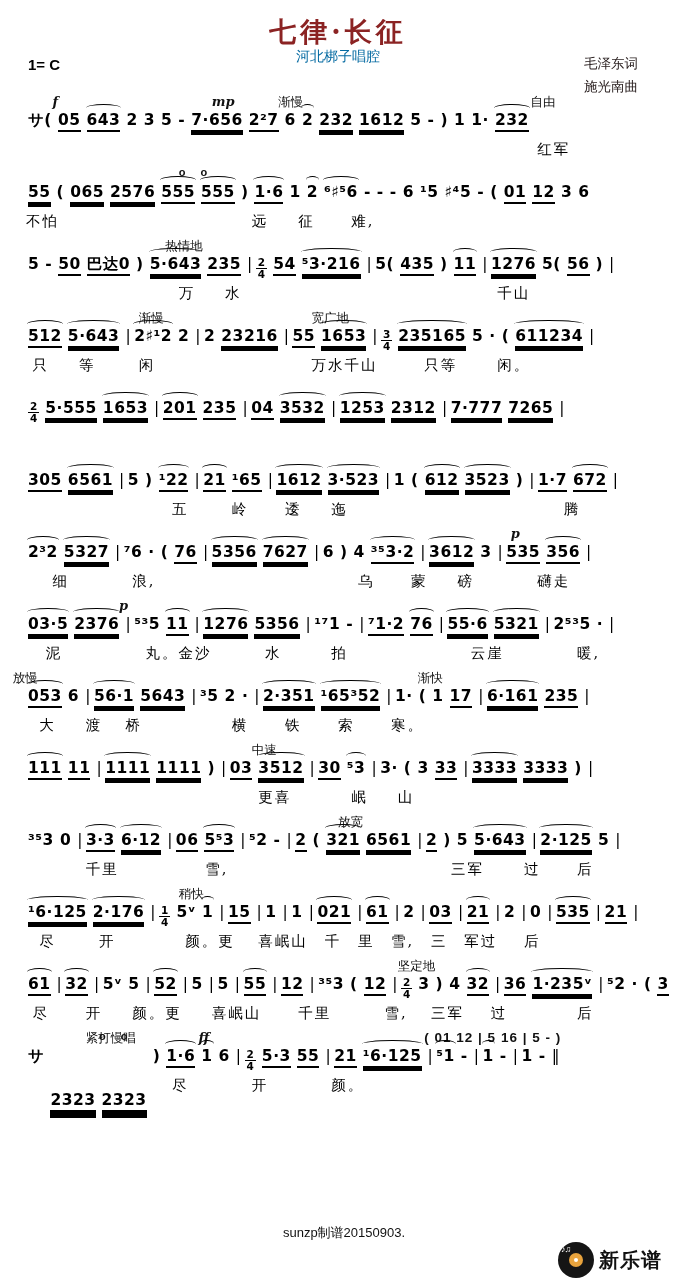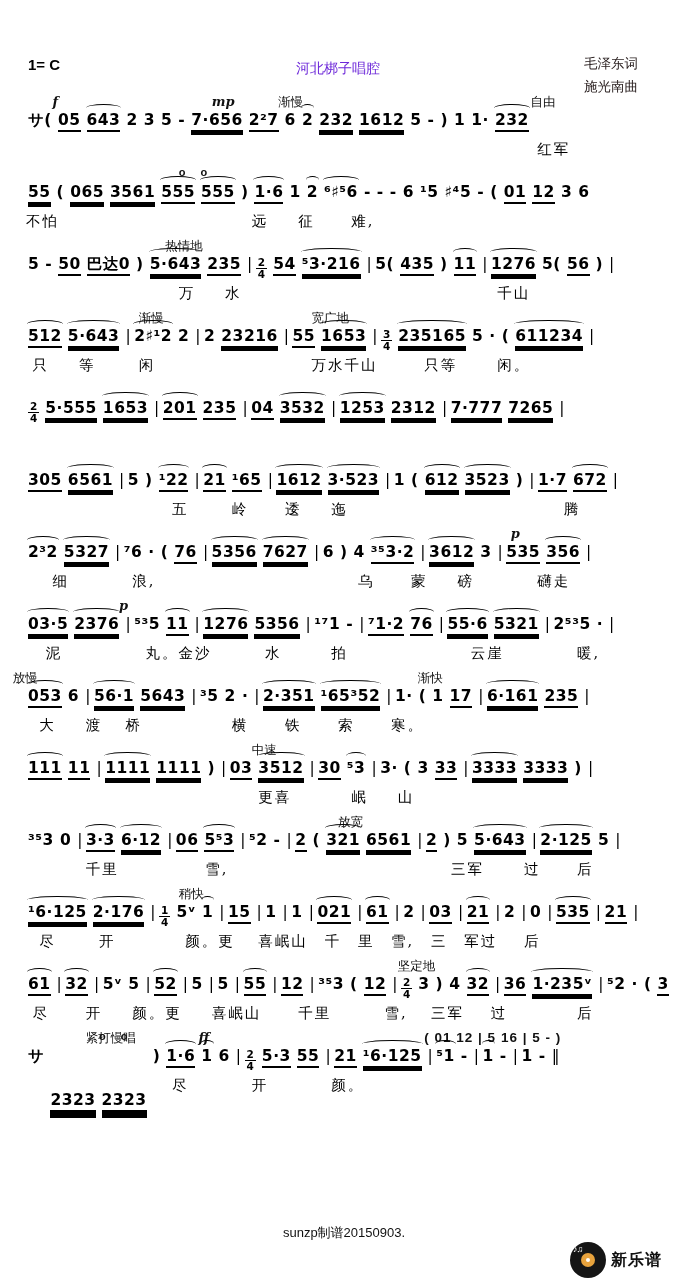--- a/index.html
+++ b/index.html
@@ -2,22 +2,22 @@
 <html style="--title-color: #8b2323; --logo-accent: #e8a33d;"><head>
 <meta charset="utf-8">
 <style>
   html,body{margin:0;padding:0;background:#ffffff;}
   body{width:676px;height:1286px;overflow:hidden;position:relative;
        font-family:"Liberation Sans","DejaVu Sans",sans-serif;color:#000;}
   .header{position:relative;height:92px;}
   .title{text-align:center;padding-top:14px;font-family:"DejaVu Serif","Liberation Serif",serif;
          font-weight:bold;font-size:27px;letter-spacing:4px;color:var(--title-color,#8b2323);}
   .key{position:absolute;left:28px;top:56px;font-weight:bold;font-size:15px;}
-  .subtitle{position:absolute;left:0;right:0;top:60px;text-align:center;font-size:14px;
-            font-family:"DejaVu Serif","Liberation Serif",serif;color:#6d28d9;}
+  .subtitle{position:absolute;left:0;right:0;top:48px;text-align:center;font-size:14px;
+            font-family:"DejaVu Serif","Liberation Serif",serif;color:#0369a1;}
   .credits{position:absolute;right:38px;top:52px;font-size:13.5px;line-height:23px;
            font-family:"DejaVu Serif","Liberation Serif",serif;color:#2a2020;}
   .score{padding:2px 6px 0 6px;}
   .music-system{position:relative;margin-bottom:5px;}
   .marks-row{position:relative;height:17px;font-size:12.5px;}
   .mark{position:absolute;top:0;white-space:nowrap;color:#111;}
   .mark.tempo{font-family:Liberation Serif, serif;}
   .mark.dyn{font-style:italic;font-weight:bold;font-family:"DejaVu Serif","Liberation Serif",serif;font-size:13px;}
   .mark.sym{font-size:11px;font-weight:bold;letter-spacing:6px;}
   .mark.phrase{font-weight:bold;font-size:13.5px;letter-spacing:1px;}
@@ -40,26 +40,27 @@
   .lyr{position:absolute;top:2px;white-space:nowrap;letter-spacing:2px;}
   .footer{position:absolute;left:12px;right:0;bottom:0;height:62px;}
   .credit-line{text-align:center;font-size:13px;color:#111;}
   .logo{position:absolute;right:14px;bottom:8px;display:flex;align-items:center;}
   .disc{width:36px;height:36px;border-radius:50%;background:#151515;position:relative;margin-right:5px;}
   .disc::before{content:"";position:absolute;left:11px;top:11px;width:14px;height:14px;
                 border-radius:50%;background:var(--logo-accent,#e8a33d);}
   .disc::after{content:"";position:absolute;left:16px;top:16px;width:4px;height:4px;
                border-radius:50%;background:#fff;}
   .disc .disc-notes{position:absolute;left:3px;top:2px;color:#fff;font-size:9px;letter-spacing:-1px;}
-  .logo-text{font-weight:bold;font-size:16px;letter-spacing:1px;color:#111;}
+  .logo-text{font-weight:bold;font-size:20px;letter-spacing:1px;color:#111;}
 </style>
 </head>
 <body>
 
 <div class="header">
+  <div class="title">七律·长征</div>
   <div class="key">1= C</div>
   <div class="subtitle">河北梆子唱腔</div>
   <div class="credits">
     <div>毛泽东词</div>
     <div>施光南曲</div>
   </div>
 </div>
 
 <div class="score">
     <div class="music-system">
@@ -95,21 +96,21 @@
       </div>
     </div>
     <div class="music-system">
       <div class="marks-row">
         <span class="mark sym" style="left: 26%;">o o</span>
       </div>
       <div class="notes-row">
         <span class="tok u2">55</span>
         <span class="tok">(</span>
         <span class="tok u2">065</span>
-        <span class="tok u2">3561</span>
+        <span class="tok u2">2576</span>
         <span class="tok u1 arc">555</span>
         <span class="tok u1 arc">555</span>
         <span class="tok">)</span>
         <span class="tok u1 arc">1·6</span>
         <span class="tok">1</span>
         <span class="tok arc">2</span>
         <span class="tok arc">⁶♯⁵6</span>
         <span class="tok">-</span>
         <span class="tok">-</span>
         <span class="tok">-</span>

